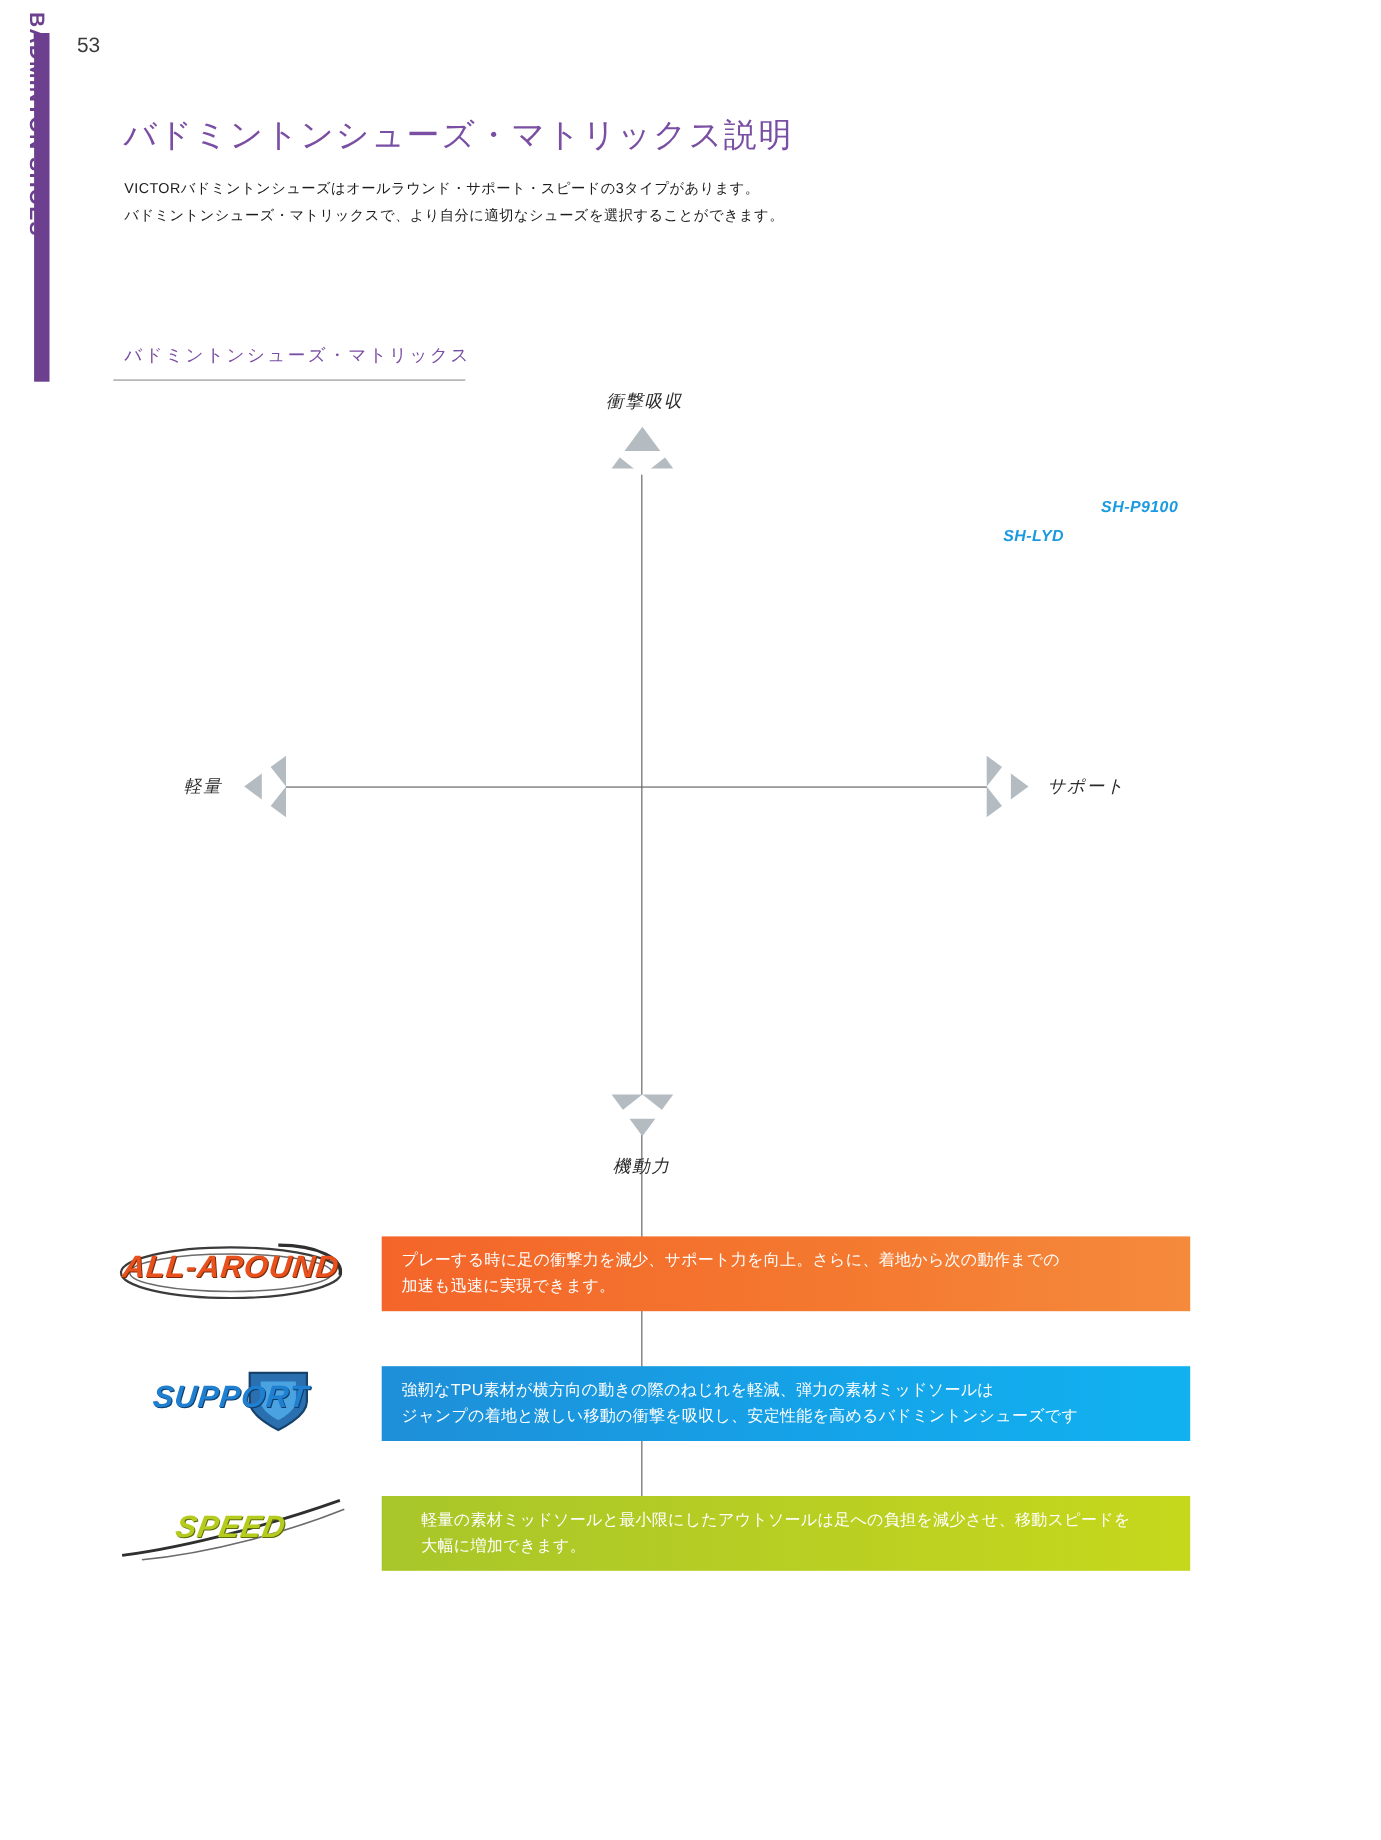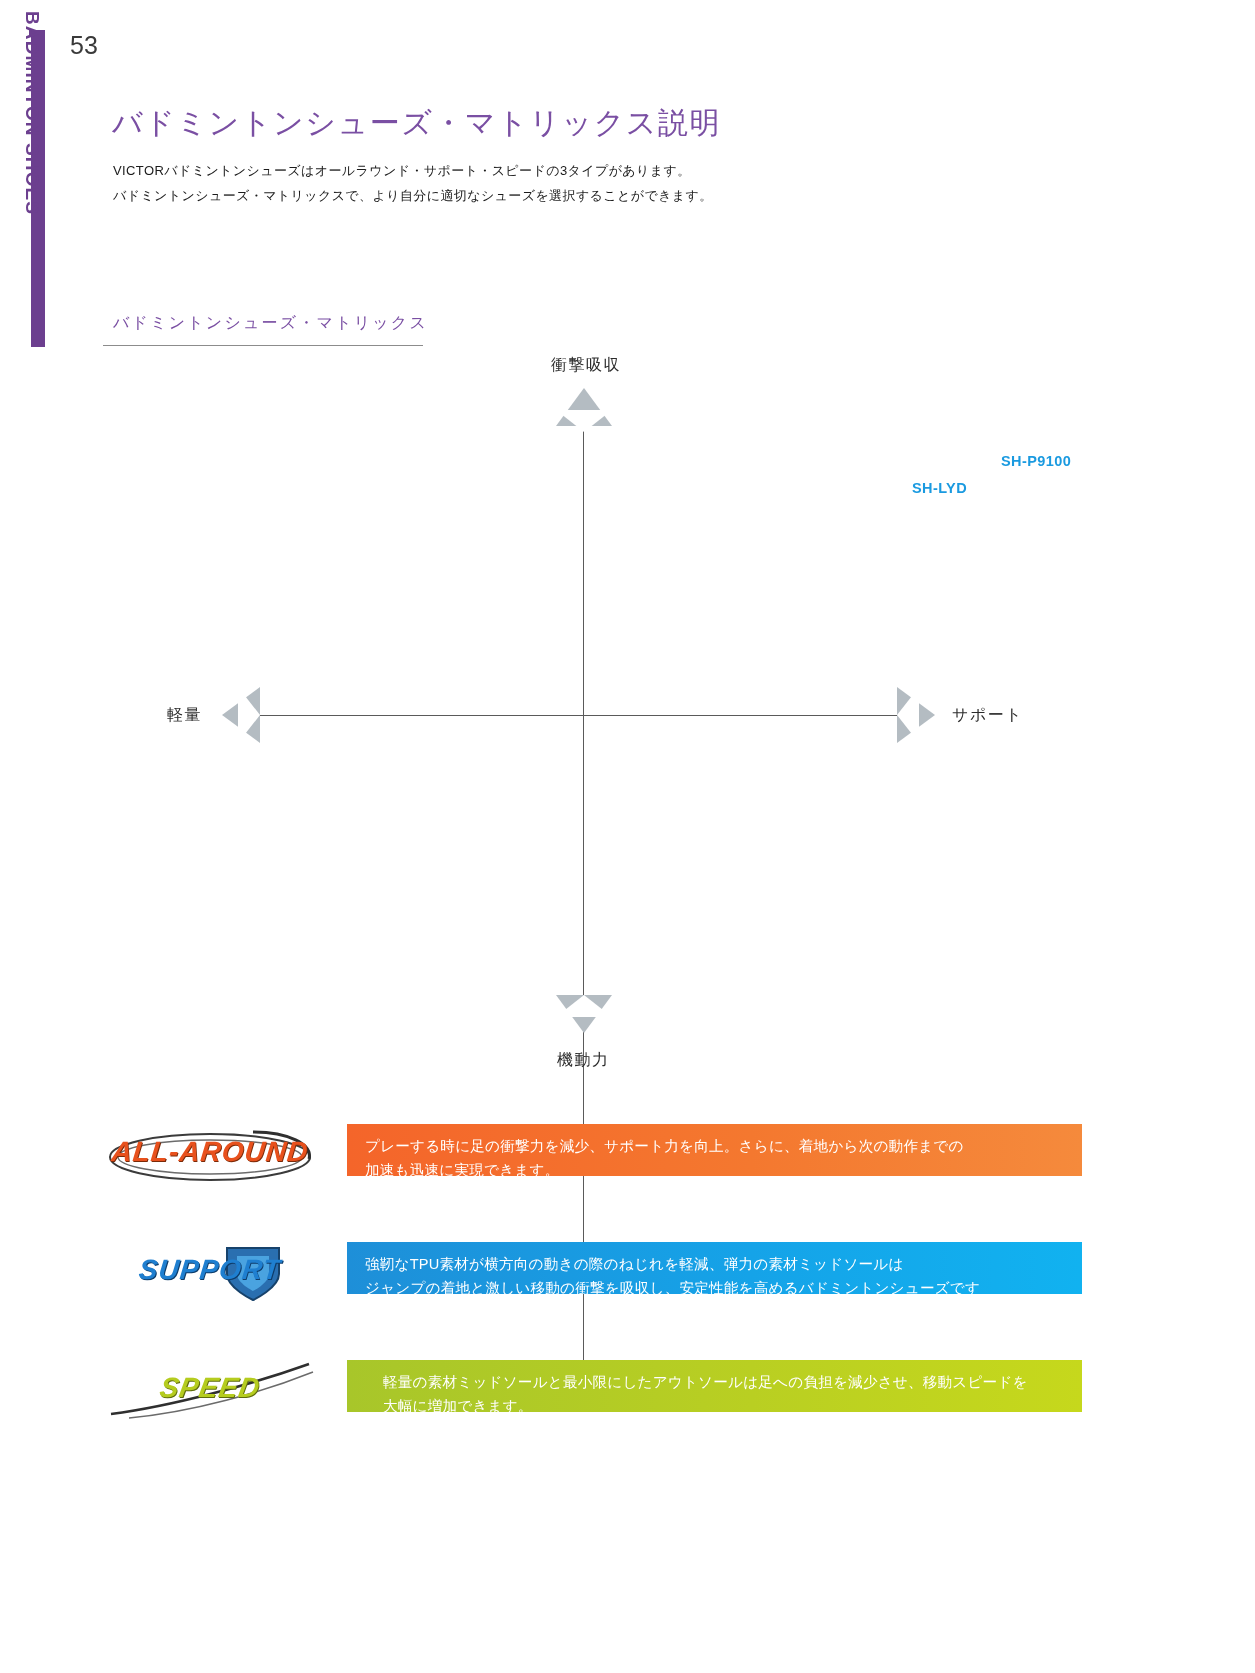--- a/index.html
+++ b/index.html
@@ -13,21 +13,21 @@
     position:absolute;left:31px;top:30px;width:14px;height:317px;
     background:#6c3f8f;
   }
   #side-tab-label{
     position:absolute;left:-118px;top:150px;width:300px;
     transform:rotate(90deg);transform-origin:center center;
     color:#6c3f8f;font-weight:bold;font-size:19px;letter-spacing:1.1px;
     white-space:nowrap;text-align:left;
   }
   #page-number{
-    position:absolute;left:70px;top:31px;font-size:25px;color:#3a3a3a;
+    position:absolute;left:70px;top:31px;font-size:19px;color:#3a3a3a;
     font-family:"Liberation Sans",sans-serif;
   }
   
   #page-title{
     position:absolute;left:112px;top:103px;
     font-size:30px;color:#7a4fa3;letter-spacing:1.5px;font-weight:500;
     white-space:nowrap;
     text-align:center;
   }
   #intro{
@@ -39,21 +39,21 @@
   #matrix-heading{
     position:absolute;left:113px;top:313px;
     font-size:16px;color:#7a4fa3;letter-spacing:2.2px;white-space:nowrap;
   }
   #matrix-heading-rule{
     position:absolute;left:103px;top:345px;width:320px;height:1px;
     background:#8c8c8c;
   }
   
   #matrix{
-    position:absolute;left:0;top:350px;width:1128px;height:760px;
+    position:absolute;left:0;top:350px;width:1128px;height:760px;font-style:italic;
   }
   .axis-v{
     position:absolute;left:583px;top:45px;width:1px;height:973px;
     background:#5a5a5a;
   }
   .axis-h{
     position:absolute;left:247px;top:365px;width:686px;height:1px;
     background:#5a5a5a;
   }
   .arrow{position:absolute;width:0;height:0;}
@@ -113,21 +113,21 @@
   #product-1{left:912px;top:130px;}
   
   .cat-row{position:absolute;left:0;width:1255px;height:100px;}
   #cat-row-0{top:1122px;}
   #cat-row-1{top:1240px;}
   #cat-row-2{top:1358px;}
   .cat-logo{
     position:absolute;left:95px;top:0;width:230px;height:70px;
   }
   .cat-bar{
-    position:absolute;left:347px;top:2px;width:735px;height:52px;
+    position:absolute;left:347px;top:2px;width:735px;height:68px;
     color:#ffffff;font-size:14.6px;line-height:24px;letter-spacing:.2px;
     padding:10px 0 0 18px;box-sizing:border-box;
   }
   #cat-bar-0{background:linear-gradient(90deg,#f4652a 0%,#f4782f 55%,#f58a3c 100%);}
   #cat-bar-1{background:linear-gradient(90deg,#1e8fd8 0%,#15a3e8 55%,#11b2f0 100%);}
   #cat-bar-2{background:linear-gradient(90deg,#a8c62a 0%,#b9cf22 55%,#c6d81c 100%);padding-left:36px;}
   .cat-bar .ln{display:block;white-space:nowrap;}
   
   .logo-text{
     position:absolute;left:0;top:14px;width:230px;text-align:center;

